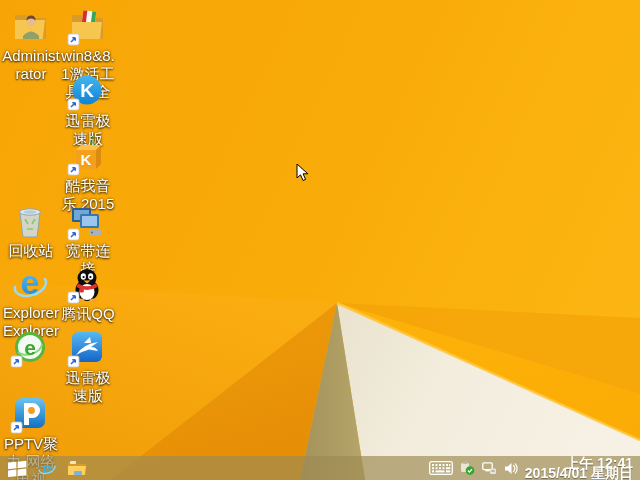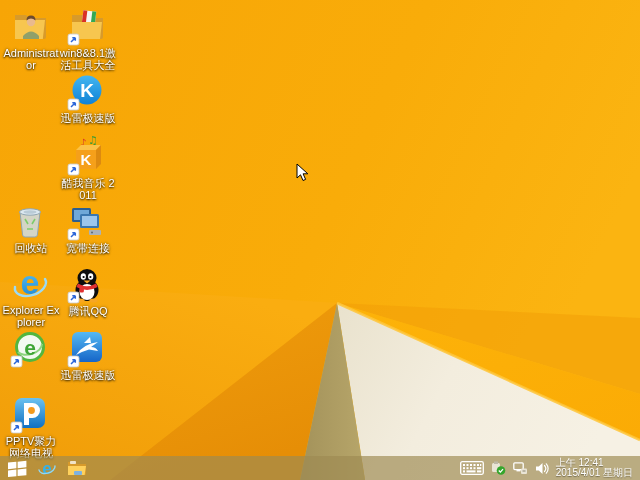--- a/index.html
+++ b/index.html
@@ -2,32 +2,32 @@
 <html><head>
 <meta charset="utf-8">
 <style>
   html,body{margin:0;padding:0;background:#000;}
   .stage{position:relative;width:640px;height:480px;overflow:hidden;
          font-family:"Liberation Sans","DejaVu Sans",sans-serif;user-select:none;}
   .wallpaper{position:absolute;inset:0;z-index:0;}
   
   .dicon{position:absolute;width:56px;text-align:center;z-index:2;cursor:default;}
   .art{height:40px;display:flex;align-items:flex-end;justify-content:center;}
-  .dlabel{margin:1px auto 0;width:58px;font-size:11px;line-height:12px;color:#fff;
+  .dlabel{margin:1px auto 0;width:58px;font-size:15px;line-height:18px;color:#fff;
           text-shadow:0 1px 2px rgba(0,0,0,.85),0 0 3px rgba(0,0,0,.55);
           word-break:break-all;overflow-wrap:break-word;}
   
   .taskbar{position:absolute;left:0;bottom:0;width:640px;height:24px;z-index:5;
            background:rgba(158,139,82,.68);display:flex;align-items:center;}
   .tb-btn{width:30px;height:24px;border:0;background:transparent;padding:0;margin:0;
           display:flex;align-items:center;justify-content:center;}
   .tb-right{margin-left:auto;display:flex;align-items:center;gap:7px;padding-right:7px;}
   .tray-ic{display:flex;align-items:center;justify-content:center;border:0;background:transparent;padding:0;height:24px;}
-  .clock{color:#fff;font-size:10px;line-height:10.5px;white-space:nowrap;
-         text-shadow:0 1px 1px rgba(0,0,0,.4);}
+  .clock{color:#fff;font-size:14px;line-height:10.5px;text-align:right;white-space:nowrap;
+         text-shadow:0 1px 1px rgba(0,0,0,.4);font-weight:bold;}
   .cursor{position:absolute;z-index:8;}
 </style>
 </head>
 <body>
 
 <div class="stage">
 
   <svg class="wallpaper" width="640" height="480" viewBox="0 0 640 480">
     <defs>
       <linearGradient id="bg" x1="0" y1="0" x2="1" y2="0.35">
@@ -135,21 +135,21 @@
         <polygon points="9,14 14,9 34,9 29,14" fill="#FBC247"></polygon>
         <polygon points="29,14 34,9 34,28 29,33" fill="#DD8A10"></polygon>
         <rect x="9" y="14" width="20" height="19" fill="#F5A01A"></rect>
         <text x="19" y="29" text-anchor="middle" font-size="15" font-weight="bold" fill="#fff" font-family="Liberation Sans, DejaVu Sans, sans-serif">K</text>
         <g>
           <rect x="1" y="28" width="11" height="11" rx="2" fill="#fff" stroke="#C9C9C9" stroke-width="0.8"></rect>
           <path d="M4 36 8.3 31.7 M8.3 31.7h-3 M8.3 31.7v3" stroke="#2C66D9" stroke-width="1.5" fill="none"></path>
         </g>
       </svg>
     </div>
-    <div class="dlabel">酷我音乐 2011</div>
+    <div class="dlabel">酷我音乐 2015</div>
   </div>
 
   <div class="dicon" style="left:59px;top:201px">
     <div class="art">
       <svg width="40" height="40" viewBox="0 0 40 40">
         <rect x="5" y="7" width="19" height="14" rx="1.5" fill="#2C5E8F"></rect>
         <rect x="7" y="9" width="15" height="10" fill="#6FA8D8"></rect>
         <rect x="13" y="13" width="19" height="14" rx="1.5" fill="#3A77B0"></rect>
         <rect x="15" y="15" width="15" height="10" fill="#9CC6EC"></rect>
         <rect x="22" y="29" width="12" height="5" rx="1" fill="#AAB2BA"></rect>

